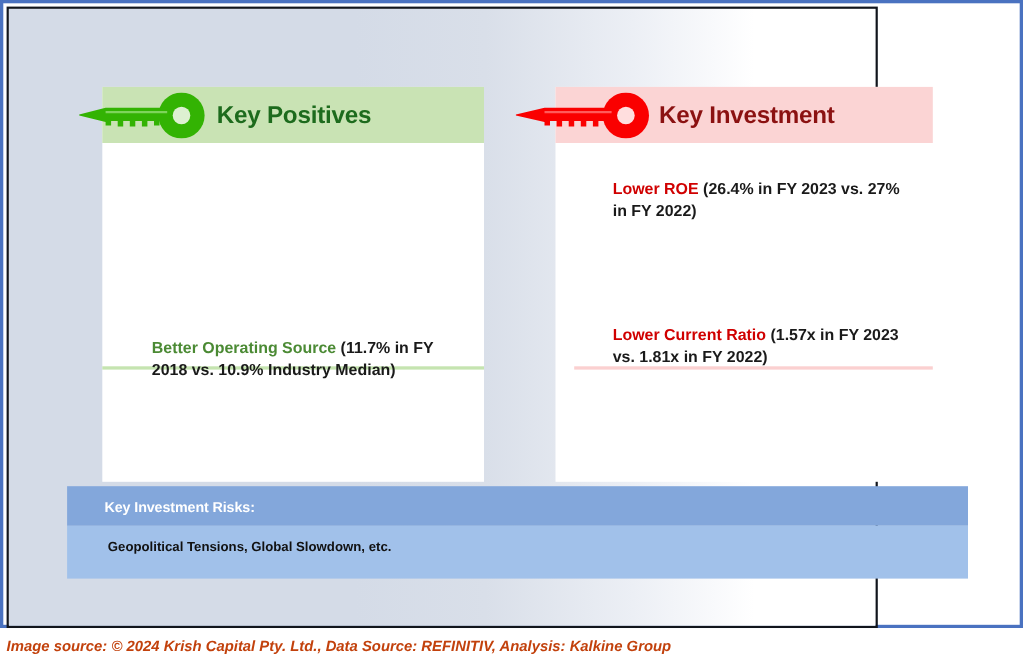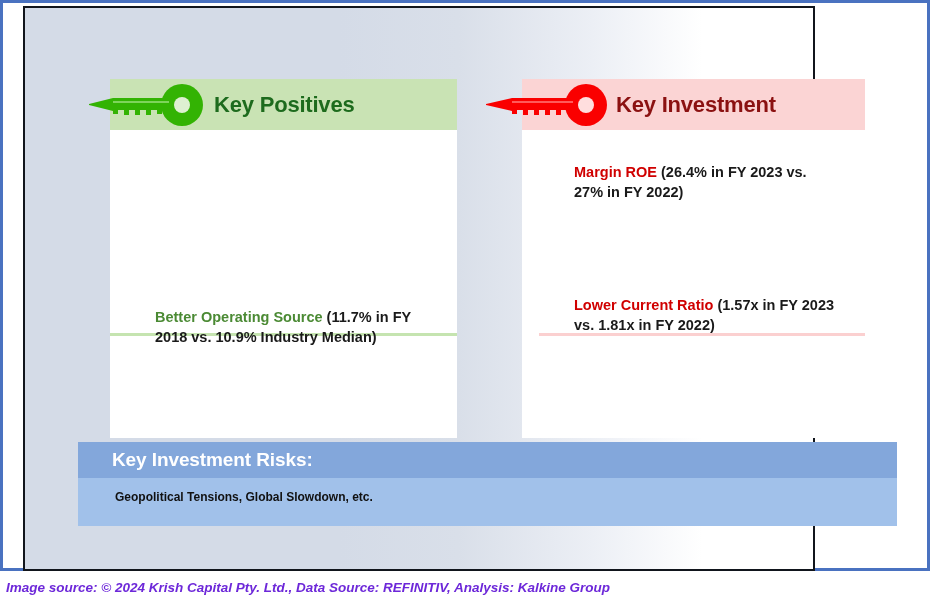--- a/index.html
+++ b/index.html
@@ -12,21 +12,21 @@
   #root{position:relative;width:930px;height:603px;}
 
   
   .frame-outer{
     position:absolute;left:0;top:0;width:930px;height:571px;
     box-sizing:border-box;
     border:3px solid #4a72c0;
     background:#ffffff;
   }
   .frame-inner{
-    position:absolute;left:20px;top:3px;
+    position:absolute;left:3px;top:3px;
     width:792px;height:565px;
     box-sizing:border-box;
     border:2px solid #11151c;
     background:linear-gradient(to right,
         #d4dbe7 0%,
         #d4dbe7 40%,
         #d9dfe9 55%,
         #eceff5 72%,
         #ffffff 86%,
         #ffffff 100%);
@@ -105,21 +105,21 @@
     left:53px;top:434px;
     width:819px;height:84px;
   }
   .risks-header{
     height:36px;
     background:#83a7db;
     display:flex;align-items:center;
   }
   .risks-title{
     color:#ffffff;
-    font-size:19px;
+    font-size:13px;
     font-weight:bold;
     margin-left:34px;
     letter-spacing:-0.1px;
     text-align:center;
   }
   .risks-body{
     height:48px;
     background:#a1c1ea;
     display:flex;align-items:flex-start;
   }
@@ -136,21 +136,21 @@
     position:absolute;
     left:0;top:571px;
     width:930px;height:32px;
     background:#ffffff;
     display:flex;align-items:center;
   }
   .footer-text{
     font-size:13.5px;
     font-style:italic;
     font-weight:bold;
-    color:#6d28d9;
+    color:#c2410c;
     margin-left:6px;
     white-space:nowrap;
   }
 </style>
 </head>
 <body>
 
 <div id="root">
 
   <div class="frame-outer">
@@ -191,21 +191,21 @@
               </g>
               <circle cx="106" cy="21" r="8" fill="#ffdede"></circle>
               <path d="M32 17 L93 17 L93 19 L32 19 Z" fill="#ff6b6b" opacity="0.85"></path>
             </svg>
           </span>
           <span class="card-title">Key Investment</span>
         </div>
 
         <div class="card-body">
           <div class="item item-1">
-            <span class="lead">Margin ROE</span><span> (26.4% in FY 2023 vs. 27% in FY 2022)</span>
+            <span class="lead">Lower ROE</span><span> (26.4% in FY 2023 vs. 27% in FY 2022)</span>
           </div>
           <div class="divider"></div>
           <div class="item item-2">
             <span class="lead">Lower Current Ratio</span><span> (1.57x in FY 2023 vs. 1.81x in FY 2022)</span>
           </div>
         </div>
       </div>
 
       <div class="risks">
         <div class="risks-header">

